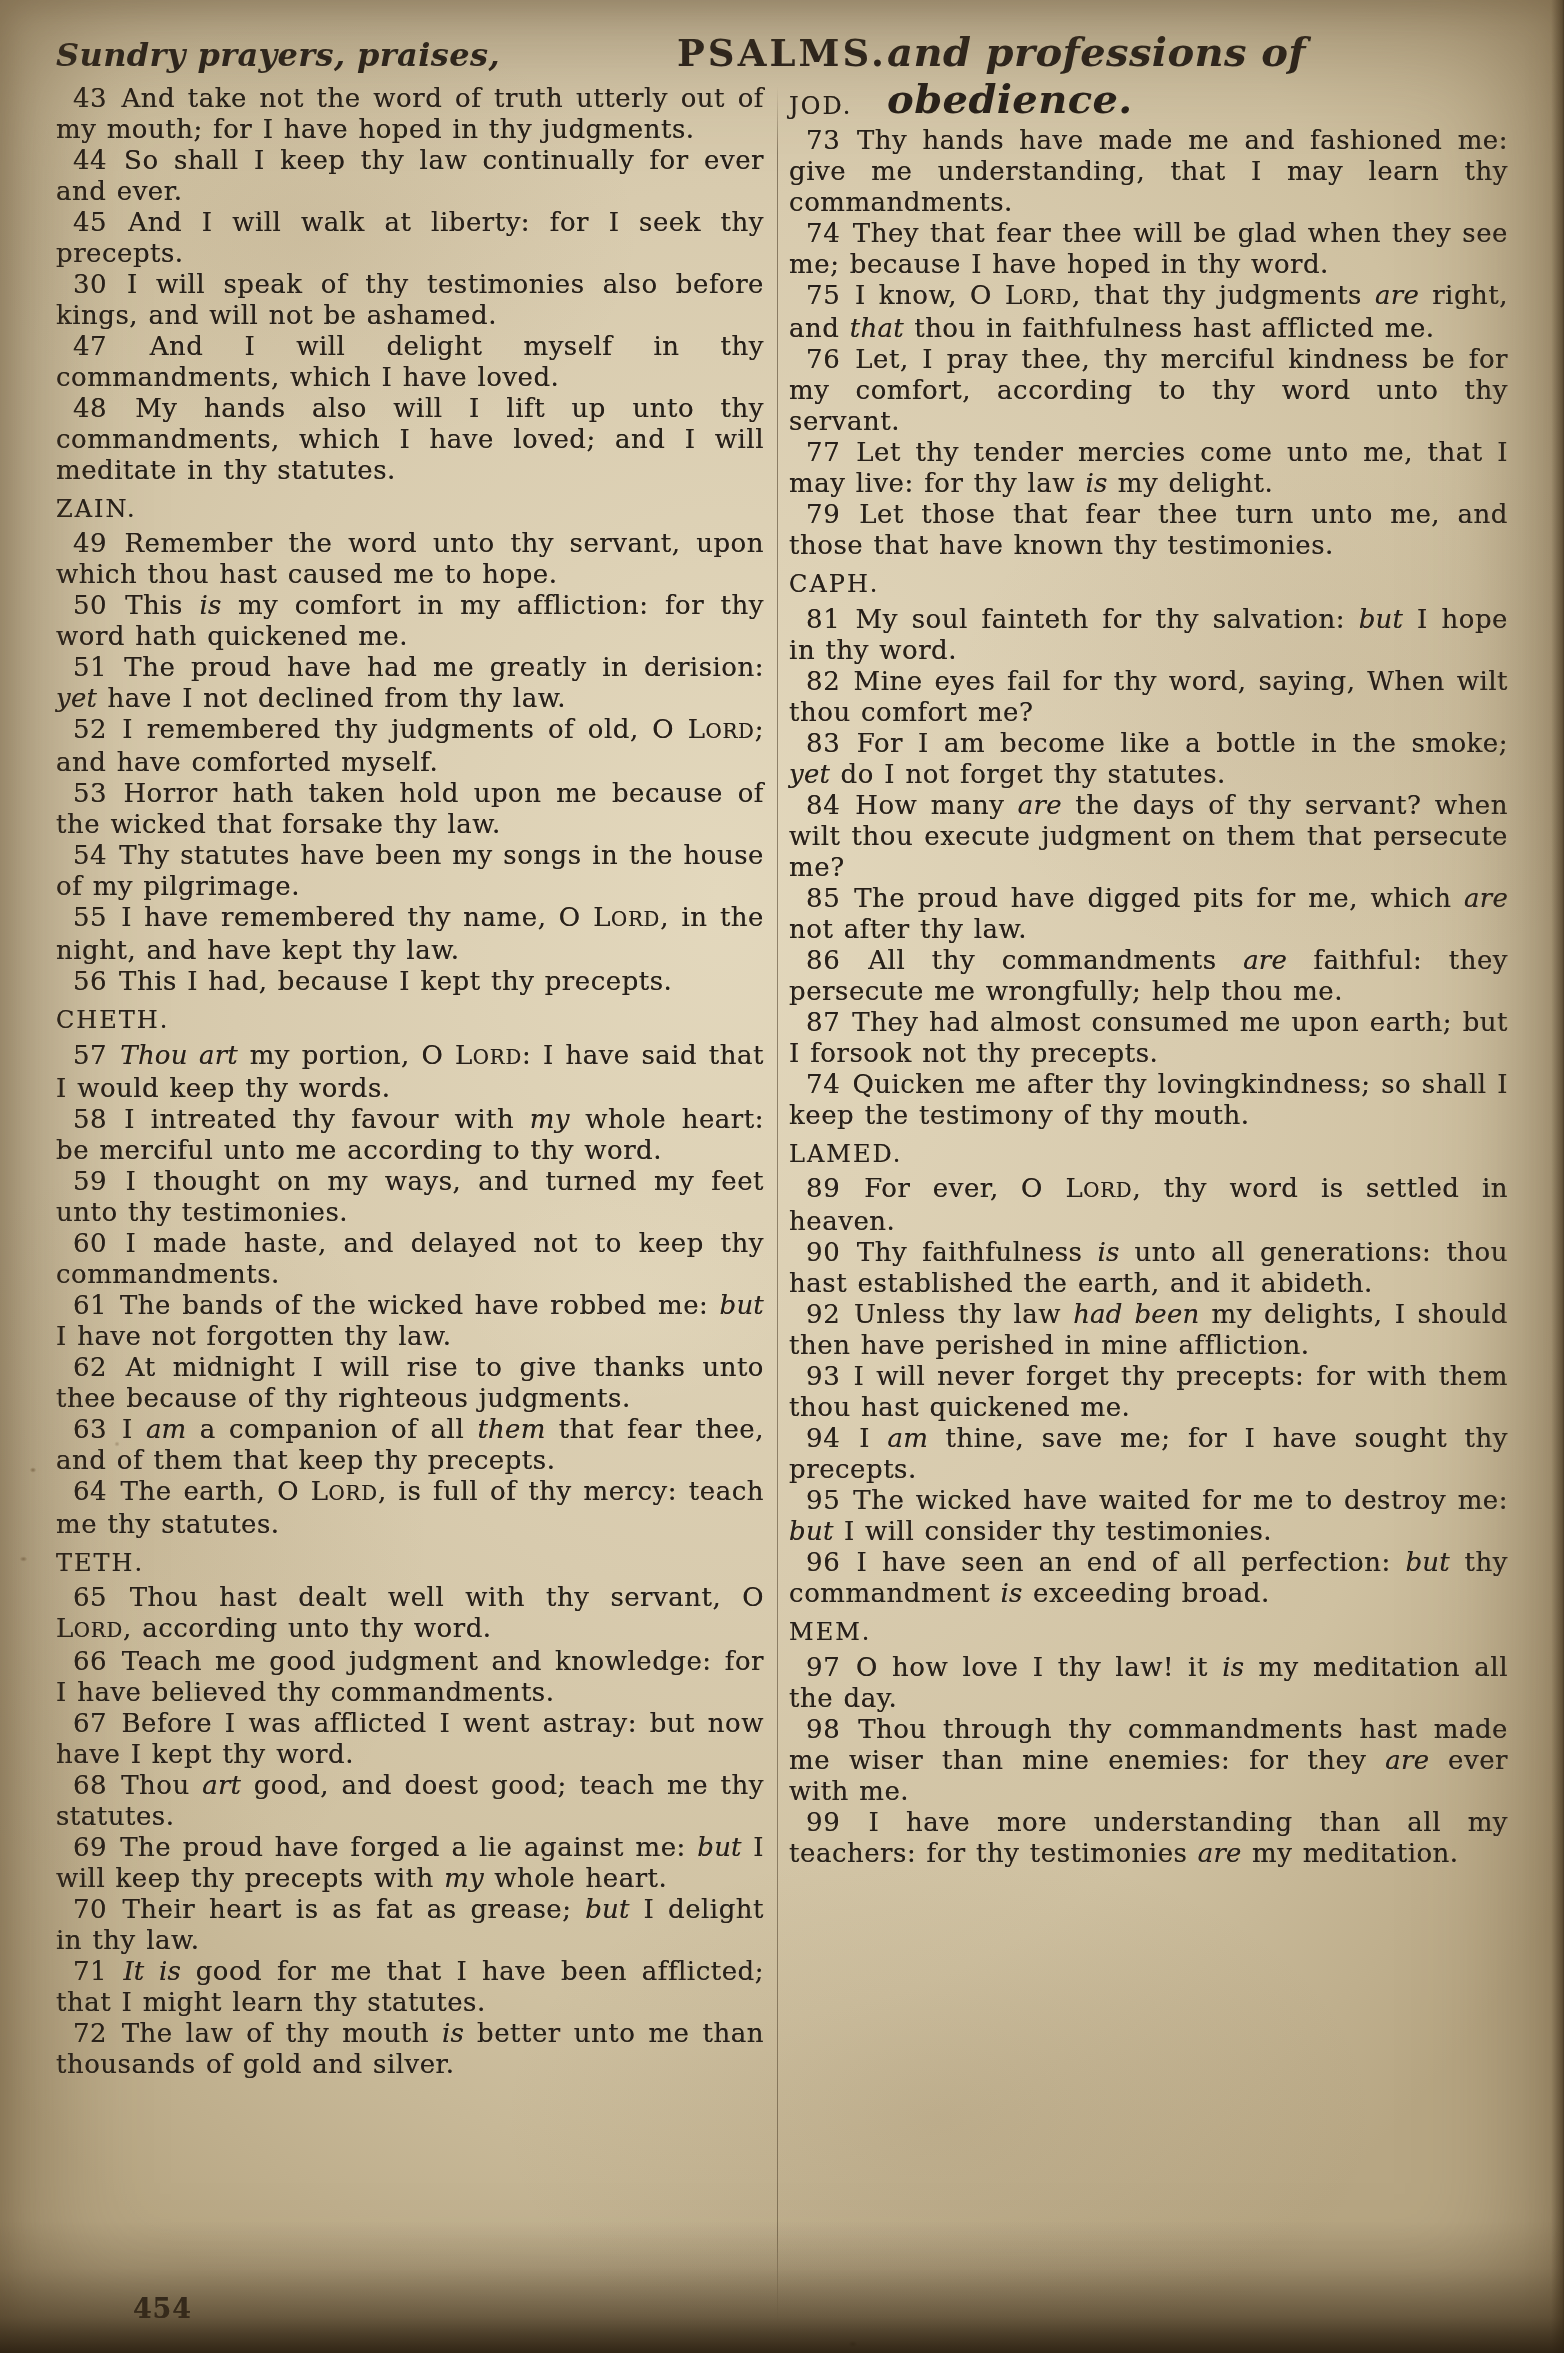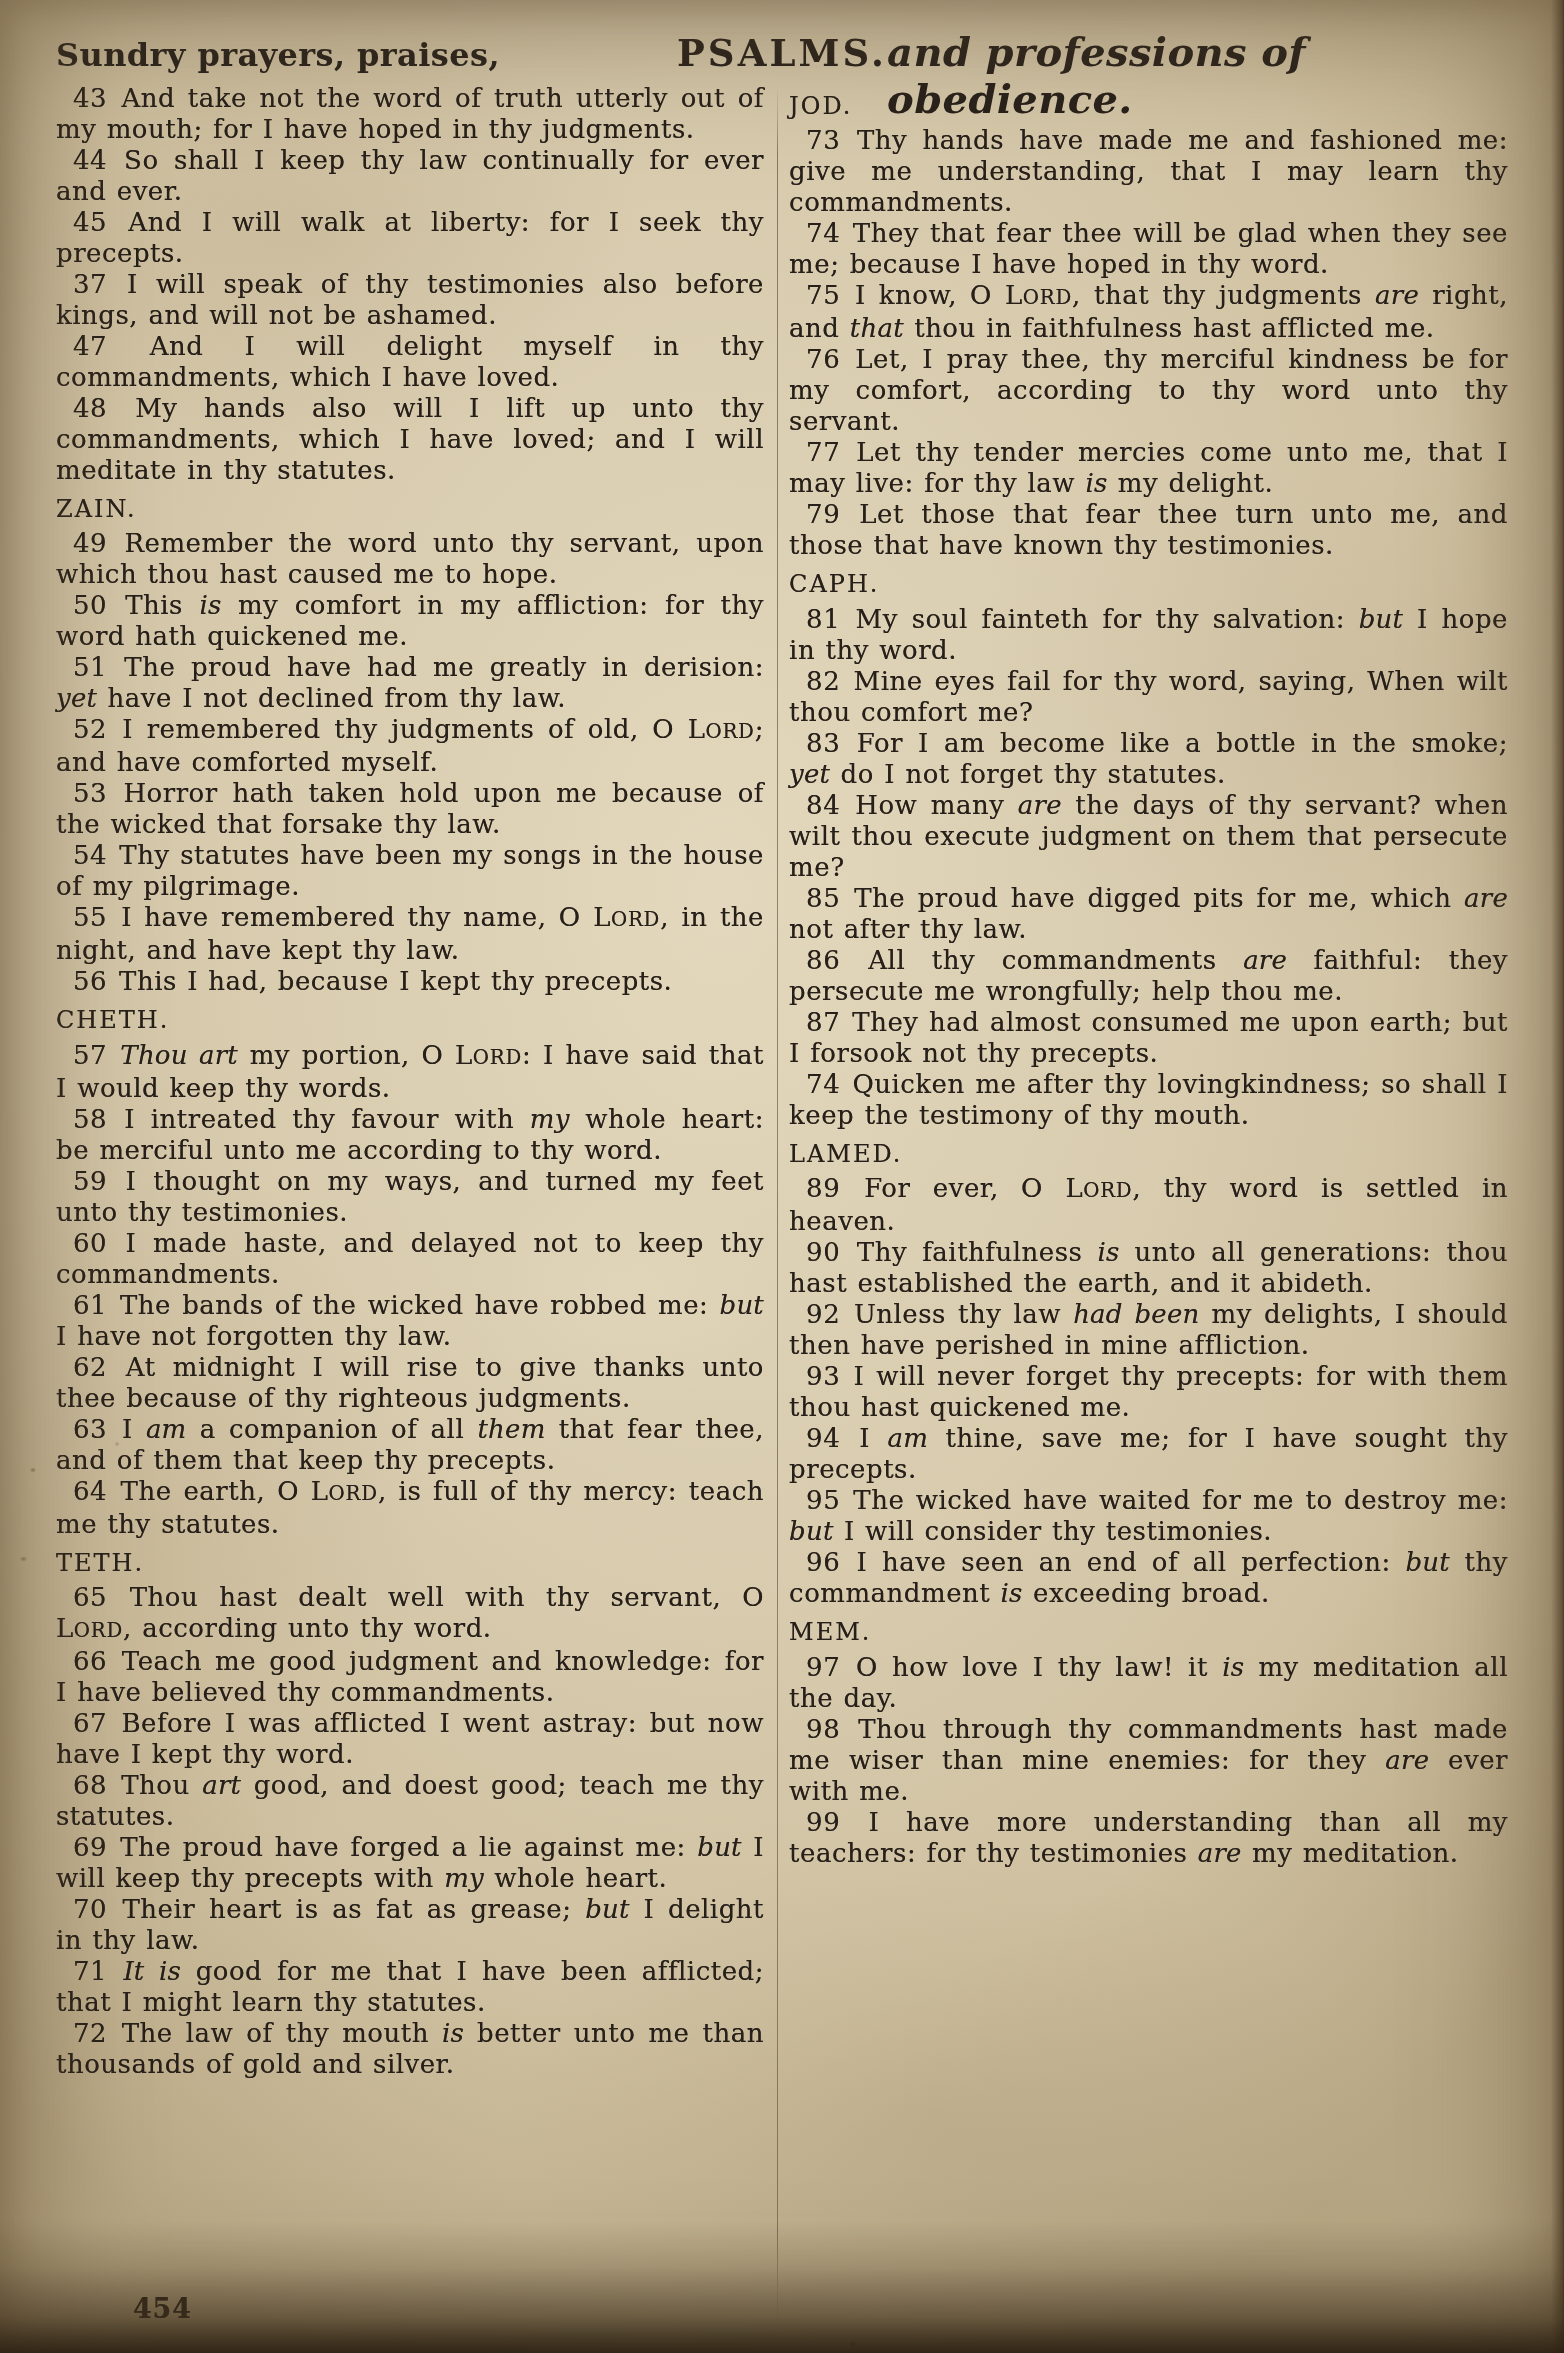--- a/index.html
+++ b/index.html
@@ -40,21 +40,21 @@
   }
   .right-edge-shadow {
     position: absolute; top: 0; bottom: 0; right: 0; width: 14px; pointer-events: none;
     background: linear-gradient(to right, rgba(60,45,25,0) 0%, rgba(60,45,25,0.55) 80%, rgba(35,25,12,0.8) 100%);
   }
 
   .header {
     position: absolute; top: 28px; left: 56px; width: 1452px;
     display: grid; grid-template-columns: 1fr auto 1fr; align-items: baseline;
   }
-  .header .left  { font-weight: bold; font-size: 32px; justify-self: start; letter-spacing: 0.4px; }
+  .header .left  { font-style: italic; font-weight: bold; font-size: 32px; justify-self: start; letter-spacing: 0.4px; }
   .header .center{ font-weight: bold; font-size: 37px; letter-spacing: 3.1px; justify-self: center; }
   .header .right { font-style: italic; font-weight: bold; font-size: 40px; justify-self: end; letter-spacing: 0.4px; }
 
   .columns {
     position: absolute; top: 83px; left: 56px; width: 1452px;
     display: flex; align-items: stretch;
   }
   .col { width: 708px; }
   .col-right { flex: 1; }
   .divider {
@@ -101,21 +101,21 @@
     <span class="left">Sundry prayers, praises,</span>
     <span class="center">PSALMS.</span>
     <span class="right">and professions of obedience.</span>
   </div>
 
   <div class="columns">
     <div class="col">
         <p class="verse"><span class="vnum">43</span> And take not the word of truth utterly out of my mouth; for I have hoped in thy judgments.</p>
         <p class="verse"><span class="vnum">44</span> So shall I keep thy law continually for ever and ever.</p>
         <p class="verse"><span class="vnum">45</span> And I will walk at liberty: for I seek thy precepts.</p>
-        <p class="verse"><span class="vnum">37</span> I will speak of thy testimonies also before kings, and will not be ashamed.</p>
+        <p class="verse"><span class="vnum">30</span> I will speak of thy testimonies also before kings, and will not be ashamed.</p>
         <p class="verse"><span class="vnum">47</span> And I will delight myself in thy commandments, which I have loved.</p>
         <p class="verse"><span class="vnum">48</span> My hands also will I lift up unto thy commandments, which I have loved; and I will meditate in thy statutes.</p>
         <p class="letter-heading">ZAIN.</p>
         <p class="verse"><span class="vnum">49</span> Remember the word unto thy servant, upon which thou hast caused me to hope.</p>
         <p class="verse"><span class="vnum">50</span> This <i>is</i> my comfort in my affliction: for thy word hath quickened me.</p>
         <p class="verse"><span class="vnum">51</span> The proud have had me greatly in derision: <i>yet</i> have I not declined from thy law.</p>
         <p class="verse"><span class="vnum">52</span> I remembered thy judgments of old, O <span class="sc">L<span class="sc-rest">ORD</span></span>; and have comforted myself.</p>
         <p class="verse"><span class="vnum">53</span> Horror hath taken hold upon me because of the wicked that forsake thy law.</p>
         <p class="verse"><span class="vnum">54</span> Thy statutes have been my songs in the house of my pilgrimage.</p>
         <p class="verse"><span class="vnum">55</span> I have remembered thy name, O <span class="sc">L<span class="sc-rest">ORD</span></span>, in the night, and have kept thy law.</p>

